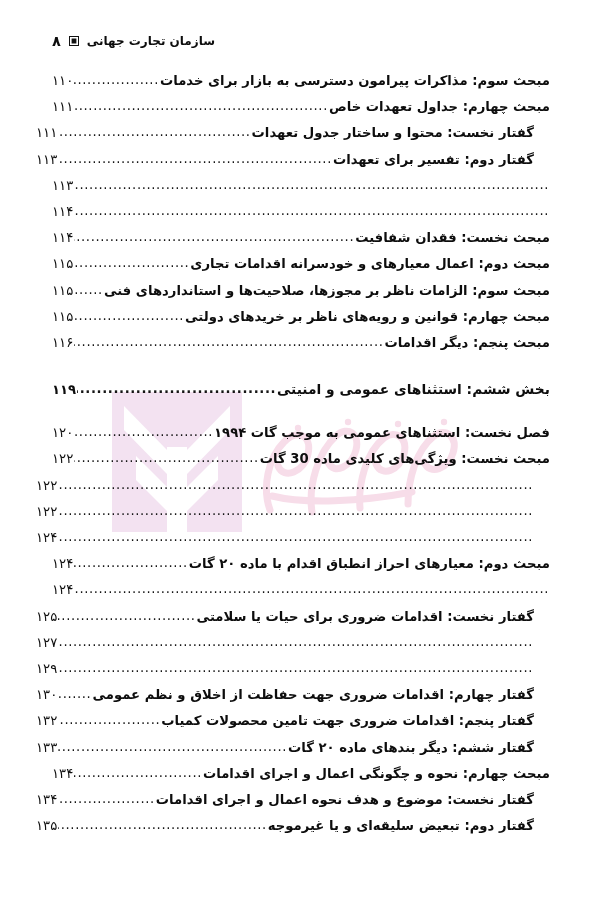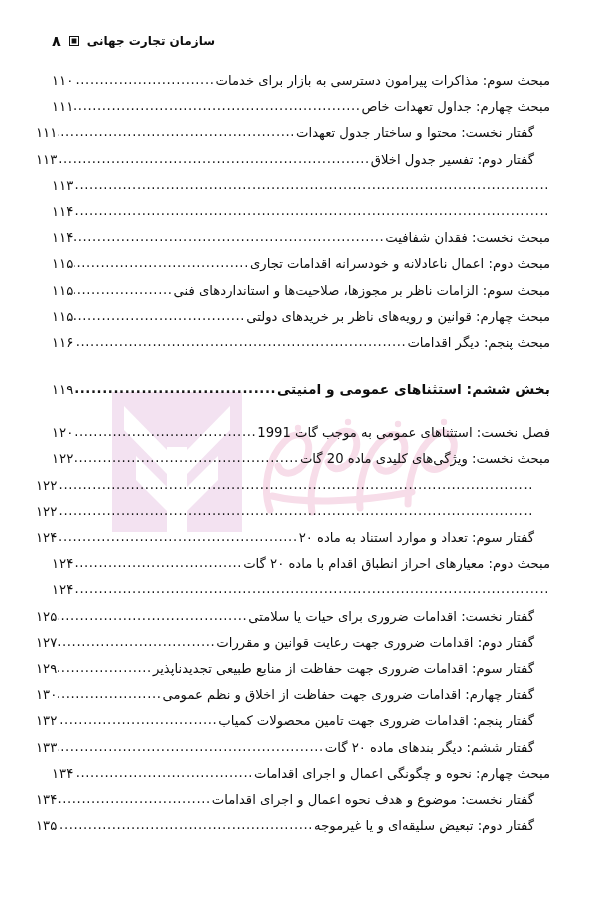--- a/index.html
+++ b/index.html
@@ -86,20 +86,21 @@
     align-items: baseline;
     width: 100%;
     height: 26.2px;
     font-size: 13.2px;
     line-height: 26.2px;
     white-space: nowrap;
   }
   .toc-row .t-label {
     flex: none;
     order: 1;
+    font-weight: bold;
   }
   .toc-row .t-dots {
     flex: 1 1 auto;
     order: 2;
     overflow: hidden;
     min-width: 10px;
     margin: 0 1px;
     position: relative;
     top: -1px;
     font-size: 13.2px;
@@ -118,21 +119,21 @@
     text-align: center;
     direction: rtl;
   }
 
   
   .lvl-0 { padding-right: 0px; }
   .lvl-1 { padding-right: 0px; }
   .lvl-2 { padding-right: 16px; }
 
   .toc-row.is-bold { font-weight: bold; font-size: 13.8px; }
-  .toc-row.is-bold .t-page { font-weight: normal; }
+  .toc-row.is-bold .t-page { font-weight: bold; }
   .toc-row.is-bold .t-dots { font-weight: bold; }
 
   .toc-row.gap-before { margin-top: 20px; }
   .toc-row.gap-after  { margin-bottom: 18px; }
 </style>
 </head>
 <body>
 
 <div class="page">
 
@@ -178,39 +179,39 @@
         <span class="t-label">مبحث چهارم: جداول تعهدات خاص</span>
         <span class="t-dots"></span>
         <span class="t-page">۱۱۱</span>
       </div>
       <div class="toc-row lvl-2">
         <span class="t-label">گفتار نخست: محتوا و ساختار جدول تعهدات</span>
         <span class="t-dots"></span>
         <span class="t-page">۱۱۱</span>
       </div>
       <div class="toc-row lvl-2">
-        <span class="t-label">گفتار دوم: تفسیر جدول اخلاق</span>
+        <span class="t-label">گفتار دوم: تفسیر برای تعهدات</span>
         <span class="t-dots"></span>
         <span class="t-page">۱۱۳</span>
       </div>
       <div class="toc-row lvl-1">
         <span class="t-dots"></span>
         <span class="t-page">۱۱۳</span>
       </div>
       <div class="toc-row lvl-0">
         <span class="t-dots"></span>
         <span class="t-page">۱۱۴</span>
       </div>
       <div class="toc-row lvl-1">
         <span class="t-label">مبحث نخست: فقدان شفافیت</span>
         <span class="t-dots"></span>
         <span class="t-page">۱۱۴</span>
       </div>
       <div class="toc-row lvl-1">
-        <span class="t-label">مبحث دوم: اعمال ناعادلانه و خودسرانه اقدامات تجاری</span>
+        <span class="t-label">مبحث دوم: اعمال معیارهای و خودسرانه اقدامات تجاری</span>
         <span class="t-dots"></span>
         <span class="t-page">۱۱۵</span>
       </div>
       <div class="toc-row lvl-1">
         <span class="t-label">مبحث سوم: الزامات ناظر بر مجوزها، صلاحیت‌ها و استانداردهای فنی</span>
         <span class="t-dots"></span>
         <span class="t-page">۱۱۵</span>
       </div>
       <div class="toc-row lvl-1">
         <span class="t-label">مبحث چهارم: قوانین و رویه‌های ناظر بر خریدهای دولتی</span>
@@ -221,63 +222,60 @@
         <span class="t-label">مبحث پنجم: دیگر اقدامات</span>
         <span class="t-dots"></span>
         <span class="t-page">۱۱۶</span>
       </div>
       <div class="toc-row lvl-0 is-bold gap-before gap-after">
         <span class="t-label">بخش ششم: استثناهای عمومی و امنیتی</span>
         <span class="t-dots"></span>
         <span class="t-page">۱۱۹</span>
       </div>
       <div class="toc-row lvl-0">
-        <span class="t-label">فصل نخست: استثناهای عمومی به موجب گات 1991</span>
+        <span class="t-label">فصل نخست: استثناهای عمومی به موجب گات ۱۹۹۴</span>
         <span class="t-dots"></span>
         <span class="t-page">۱۲۰</span>
       </div>
       <div class="toc-row lvl-1">
-        <span class="t-label">مبحث نخست: ویژگی‌های کلیدی ماده 20 گات</span>
+        <span class="t-label">مبحث نخست: ویژگی‌های کلیدی ماده 30 گات</span>
         <span class="t-dots"></span>
         <span class="t-page">۱۲۲</span>
       </div>
       <div class="toc-row lvl-2">
         <span class="t-dots"></span>
         <span class="t-page">۱۲۲</span>
       </div>
       <div class="toc-row lvl-2">
         <span class="t-dots"></span>
         <span class="t-page">۱۲۲</span>
       </div>
       <div class="toc-row lvl-2">
-        <span class="t-label">گفتار سوم: تعداد و موارد استناد به ماده ۲۰</span>
         <span class="t-dots"></span>
         <span class="t-page">۱۲۴</span>
       </div>
       <div class="toc-row lvl-1">
         <span class="t-label">مبحث دوم: معیارهای احراز انطباق اقدام با ماده ۲۰ گات</span>
         <span class="t-dots"></span>
         <span class="t-page">۱۲۴</span>
       </div>
       <div class="toc-row lvl-1">
         <span class="t-dots"></span>
         <span class="t-page">۱۲۴</span>
       </div>
       <div class="toc-row lvl-2">
         <span class="t-label">گفتار نخست: اقدامات ضروری برای حیات یا سلامتی</span>
         <span class="t-dots"></span>
         <span class="t-page">۱۲۵</span>
       </div>
       <div class="toc-row lvl-2">
-        <span class="t-label">گفتار دوم: اقدامات ضروری جهت رعایت قوانین و مقررات</span>
         <span class="t-dots"></span>
         <span class="t-page">۱۲۷</span>
       </div>
       <div class="toc-row lvl-2">
-        <span class="t-label">گفتار سوم: اقدامات ضروری جهت حفاظت از منابع طبیعی تجدیدناپذیر</span>
         <span class="t-dots"></span>
         <span class="t-page">۱۲۹</span>
       </div>
       <div class="toc-row lvl-2">
         <span class="t-label">گفتار چهارم: اقدامات ضروری جهت حفاظت از اخلاق و نظم عمومی</span>
         <span class="t-dots"></span>
         <span class="t-page">۱۳۰</span>
       </div>
       <div class="toc-row lvl-2">
         <span class="t-label">گفتار پنجم: اقدامات ضروری جهت تامین محصولات کمیاب</span>

